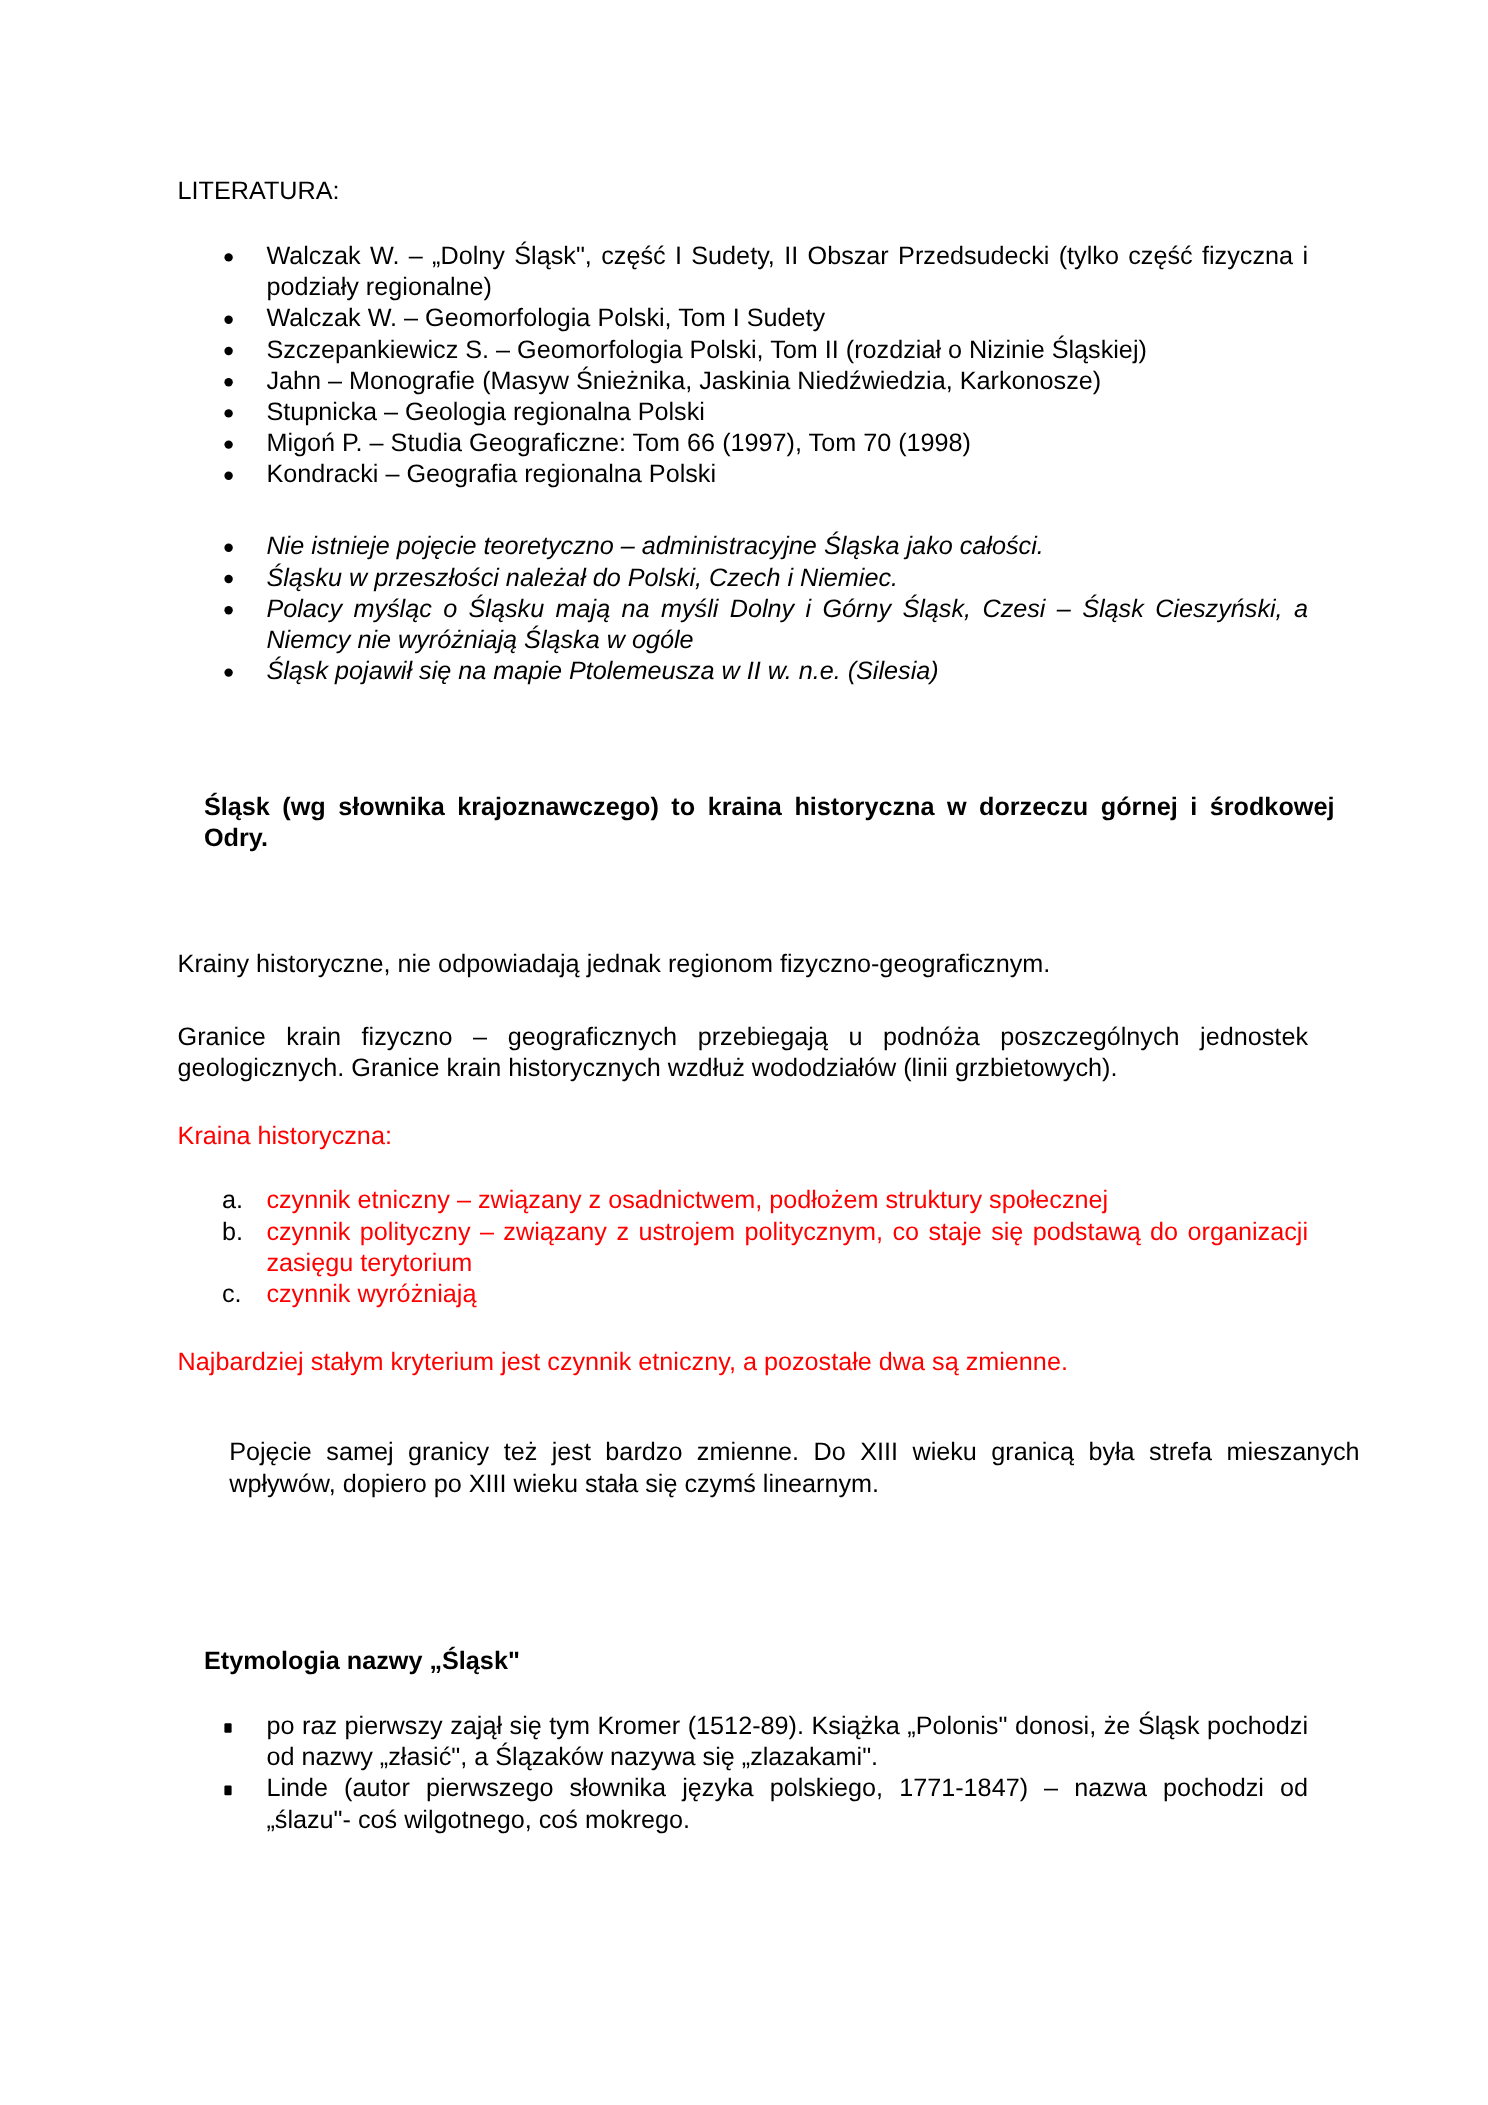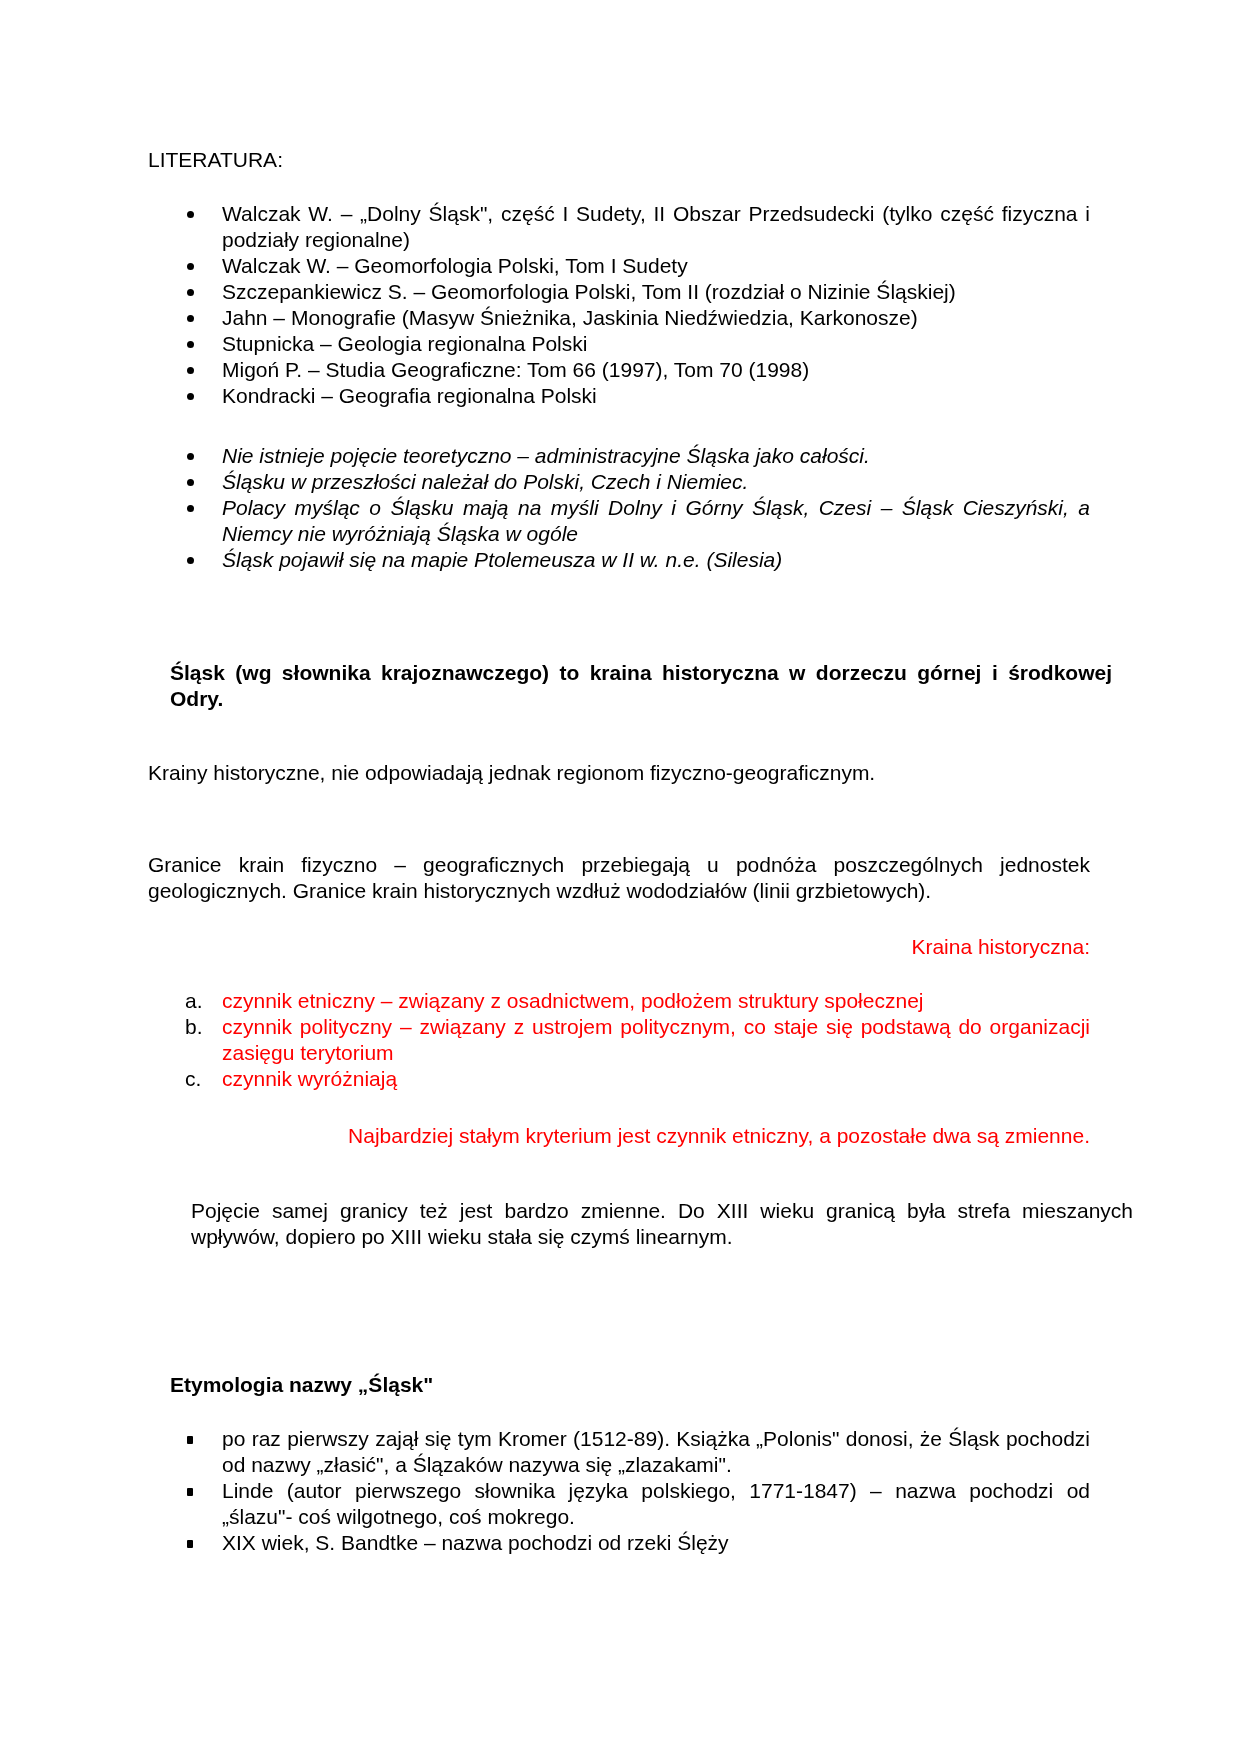--- a/index.html
+++ b/index.html
@@ -14,21 +14,21 @@
   ul.bl, ol.al { margin: 0; padding: 0; list-style: none; }
   ul.bl li, ol.al li { position: relative; padding-left: 74px; text-align: justify; }
   ul.bl li .mk {
     position: absolute; left: 39px; top: 10px; width: 7px; height: 7px;
     border-radius: 50%; background: #000;
   }
   ul.bl.sq li .mk { border-radius: 1px; width: 6px; height: 8px; }
   ol.al li .mk {
     position: absolute; left: 37px; top: 0; color: #000;
   }
-  .red { color: #ff0000; text-align: right; }
+  .red { color: #ff0000; }
   .bold { font-weight: bold; margin-left: 22px; }
 </style>
 </head>
 <body>
 
 <div class="page">
 
   <div class="blk" style="top:147px;">LITERATURA:</div>
 
   <ul class="bl blk" style="top:201px;">
@@ -43,37 +43,36 @@
 
   <ul class="bl blk" style="top:443px;font-style:italic;">
     <li><span class="mk"></span><span>Nie istnieje pojęcie teoretyczno – administracyjne Śląska jako całości.</span></li>
     <li><span class="mk"></span><span>Śląsku w przeszłości należał do Polski, Czech i Niemiec.</span></li>
     <li><span class="mk"></span><span>Polacy myśląc o Śląsku mają na myśli Dolny i Górny Śląsk, Czesi – Śląsk Cieszyński, a Niemcy nie wyróżniają Śląska w ogóle</span></li>
     <li><span class="mk"></span><span>Śląsk pojawił się na mapie Ptolemeusza w II w. n.e. (Silesia)</span></li>
   </ul>
 
   <div class="blk bold justify" style="top:660px;">Śląsk (wg słownika krajoznawczego) to kraina historyczna w dorzeczu górnej i środkowej Odry.</div>
 
-  <div class="blk" style="top:760px;">Krainy historyczne, nie odpowiadają jednak regionom fizyczno-geograficznym.</div>
+  <div class="blk" style="top:791px;">Krainy historyczne, nie odpowiadają jednak regionom fizyczno-geograficznym.</div>
 
   <div class="blk justify" style="top:852px;">Granice krain fizyczno – geograficznych przebiegają u podnóża poszczególnych jednostek geologicznych. Granice krain historycznych wzdłuż wododziałów (linii grzbietowych).</div>
 
   <div class="blk red" style="top:934px;">Kraina historyczna:</div>
 
   <ol class="al blk" style="top:988px;">
     <li><span class="mk">a.</span><span class="red">czynnik etniczny – związany z osadnictwem, podłożem struktury społecznej</span></li>
     <li><span class="mk">b.</span><span class="red">czynnik polityczny – związany z ustrojem politycznym, co staje się podstawą do organizacji zasięgu terytorium</span></li>
     <li><span class="mk">c.</span><span class="red">czynnik wyróżniają</span></li>
   </ol>
 
   <div class="blk red" style="top:1123px;">Najbardziej stałym kryterium jest czynnik etniczny, a pozostałe dwa są zmienne.</div>
 
   <div class="blk justify" style="top:1198px;margin-left:43px;">Pojęcie samej granicy też jest bardzo zmienne. Do XIII wieku granicą była strefa mieszanych wpływów, dopiero po XIII wieku stała się czymś linearnym.</div>
 
   <div class="blk bold" style="top:1372px;">Etymologia nazwy „Śląsk"</div>
 
   <ul class="bl sq blk" style="top:1426px;">
     <li><span class="mk"></span><span>po raz pierwszy zajął się tym  Kromer (1512-89). Książka „Polonis" donosi, że Śląsk pochodzi od nazwy „złasić", a Ślązaków nazywa się „zlazakami".</span></li>
     <li><span class="mk"></span><span>Linde (autor pierwszego słownika języka polskiego, 1771-1847) – nazwa pochodzi od „ślazu"- coś wilgotnego, coś mokrego.</span></li>
-    <li><span class="mk"></span><span>XIX wiek, S. Bandtke – nazwa pochodzi od rzeki Ślęży</span></li>
   </ul>
 
 </div>
 
 </body></html>

